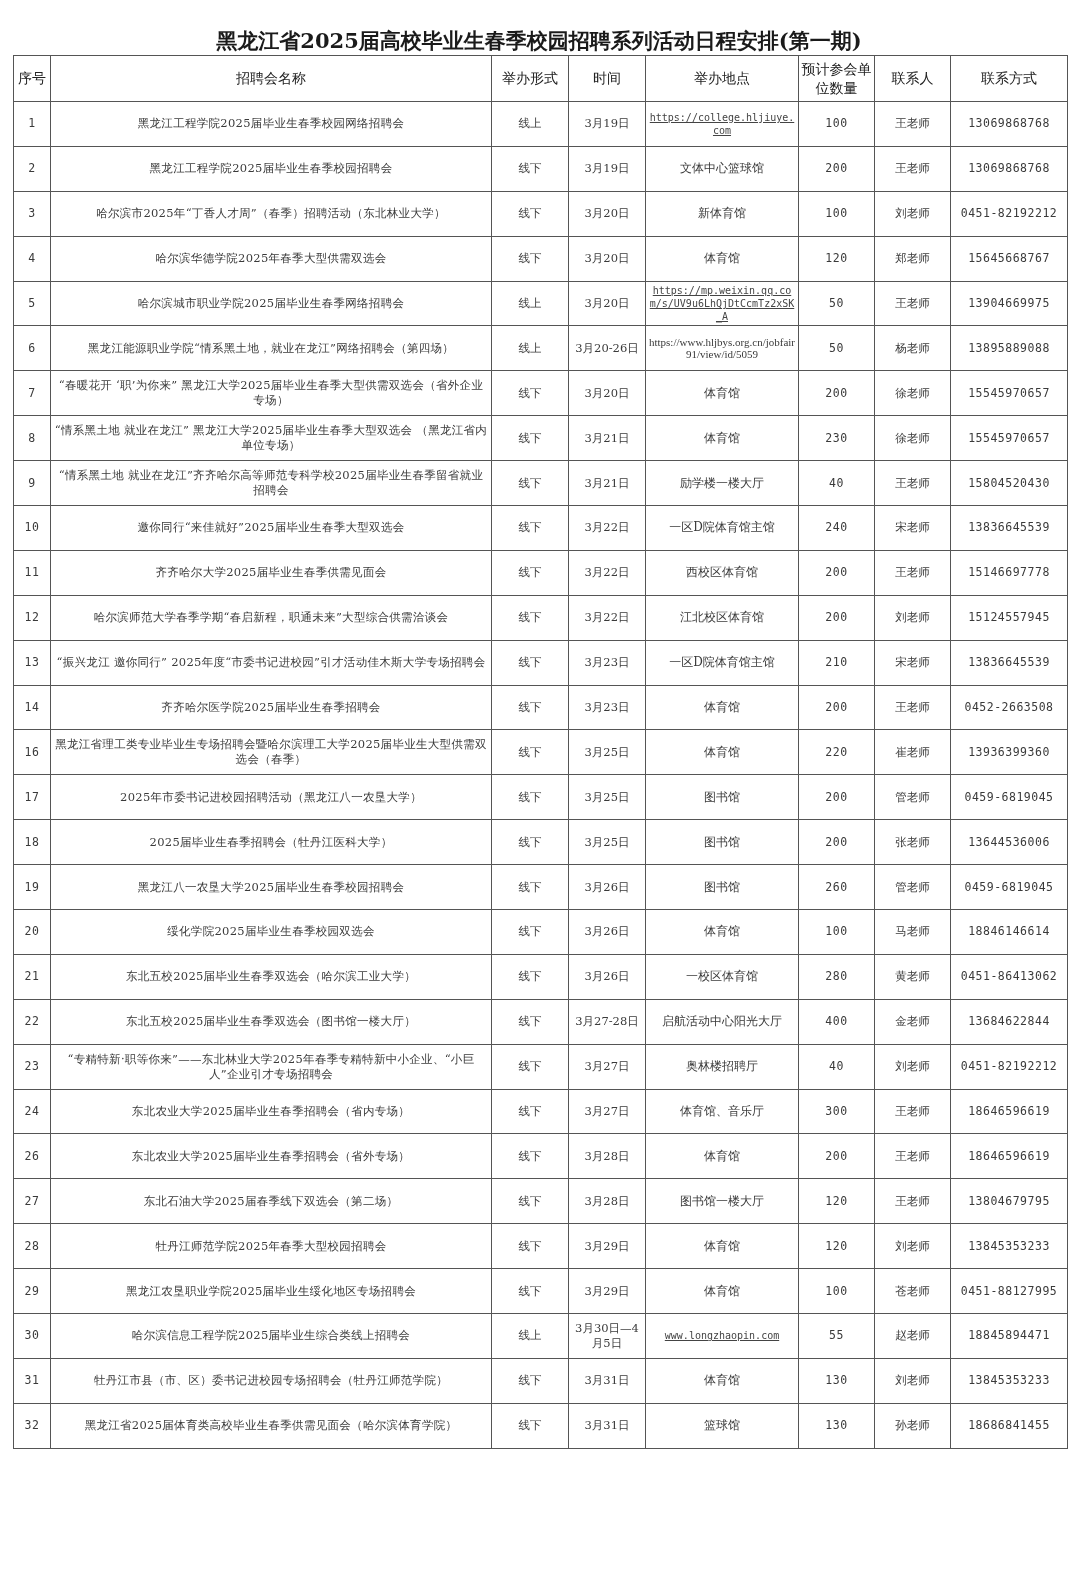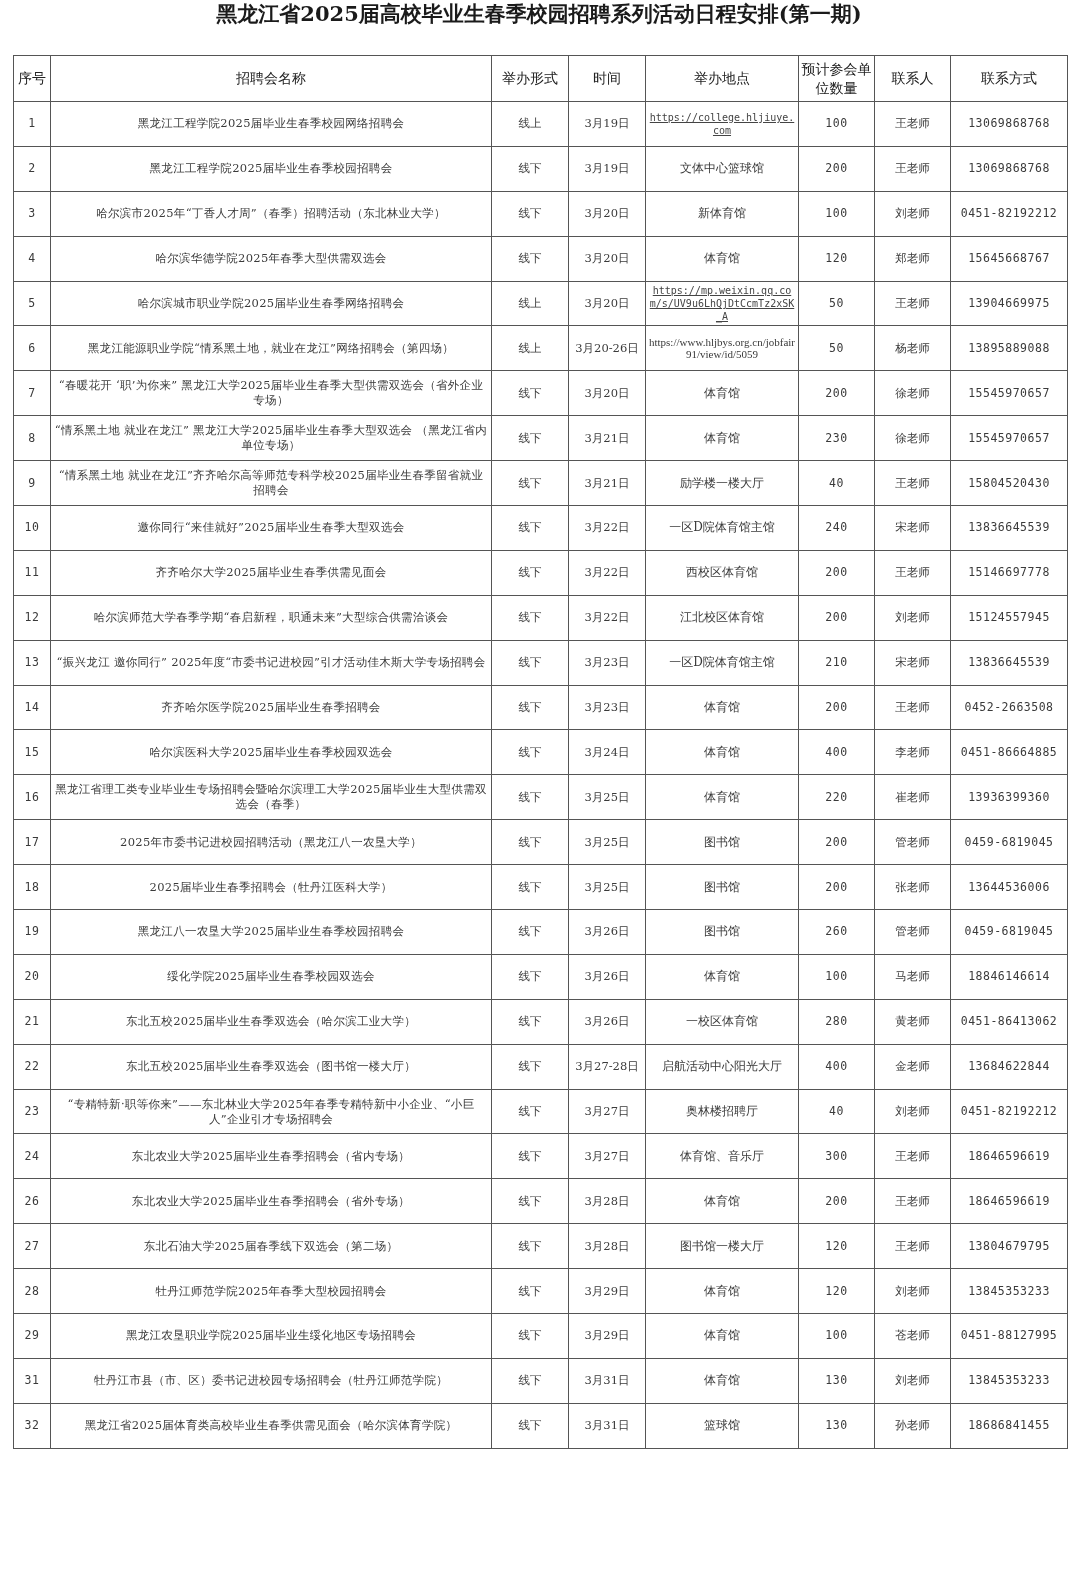--- a/index.html
+++ b/index.html
@@ -1,19 +1,19 @@
 <!DOCTYPE html>
 <html><head>
 <meta charset="utf-8">
 <style>
   html, body { margin: 0; padding: 0; background: #ffffff; }
   body { width: 1080px; height: 1574px; position: relative; overflow: hidden;
          font-family: "DejaVu Serif", "Liberation Serif", serif; color: #333; }
   .title-wrap { position: absolute; left: 12px; top: 0; width: 1054px; height: 55px;
-                display: flex; align-items: flex-start; justify-content: center; }
+                display: flex; align-items: flex-end; justify-content: center; }
   .title { font-family: "DejaVu Serif", "Liberation Serif", serif; font-weight: bold;
            font-size: 21px; color: #1a1a1a; letter-spacing: 0px; }
   table.sched { position: absolute; left: 13px; top: 55px; border-collapse: collapse;
                 table-layout: fixed; width: 1054px; }
   table.sched td, table.sched th { border: 1.5px solid #555; text-align: center;
                 vertical-align: middle; padding: 0 2px; overflow: hidden; }
   table.sched th { height: 45px; font-family: "DejaVu Sans", "Liberation Sans", sans-serif;
                    font-weight: normal; font-size: 14px; color: #222; line-height: 19px; }
   table.sched td { height: 43.9px; font-size: 11.5px; color: #3a3a3a; line-height: 15px; }
   td.col-name { font-size: 11.5px; letter-spacing: 0.3px; }
@@ -197,30 +197,20 @@
         <td class="col-no">14</td>
         <td class="col-name">齐齐哈尔医学院2025届毕业生春季招聘会</td>
         <td class="col-format">线下</td>
         <td class="col-date">3月23日</td>
         <td class="col-venue"><span class="plain">体育馆</span></td>
         <td class="col-count">200</td>
         <td class="col-contact">王老师</td>
         <td class="col-phone">0452-2663508</td>
       </tr>
       <tr>
-        <td class="col-no">15</td>
-        <td class="col-name">哈尔滨医科大学2025届毕业生春季校园双选会</td>
-        <td class="col-format">线下</td>
-        <td class="col-date">3月24日</td>
-        <td class="col-venue"><span class="plain">体育馆</span></td>
-        <td class="col-count">400</td>
-        <td class="col-contact">李老师</td>
-        <td class="col-phone">0451-86664885</td>
-      </tr>
-      <tr>
         <td class="col-no">16</td>
         <td class="col-name">黑龙江省理工类专业毕业生专场招聘会暨哈尔滨理工大学2025届毕业生大型供需双选会（春季）</td>
         <td class="col-format">线下</td>
         <td class="col-date">3月25日</td>
         <td class="col-venue"><span class="plain">体育馆</span></td>
         <td class="col-count">220</td>
         <td class="col-contact">崔老师</td>
         <td class="col-phone">13936399360</td>
       </tr>
       <tr>
@@ -337,20 +327,32 @@
         <td class="col-no">29</td>
         <td class="col-name">黑龙江农垦职业学院2025届毕业生绥化地区专场招聘会</td>
         <td class="col-format">线下</td>
         <td class="col-date">3月29日</td>
         <td class="col-venue"><span class="plain">体育馆</span></td>
         <td class="col-count">100</td>
         <td class="col-contact">苍老师</td>
         <td class="col-phone">0451-88127995</td>
       </tr>
       <tr>
+        <td class="col-no">30</td>
+        <td class="col-name">哈尔滨信息工程学院2025届毕业生综合类线上招聘会</td>
+        <td class="col-format">线上</td>
+        <td class="col-date">3月30日—4月5日</td>
+        <td class="col-venue">
+          <a href="#">www.longzhaopin.com</a>
+        </td>
+        <td class="col-count">55</td>
+        <td class="col-contact">赵老师</td>
+        <td class="col-phone">18845894471</td>
+      </tr>
+      <tr>
         <td class="col-no">31</td>
         <td class="col-name">牡丹江市县（市、区）委书记进校园专场招聘会（牡丹江师范学院）</td>
         <td class="col-format">线下</td>
         <td class="col-date">3月31日</td>
         <td class="col-venue"><span class="plain">体育馆</span></td>
         <td class="col-count">130</td>
         <td class="col-contact">刘老师</td>
         <td class="col-phone">13845353233</td>
       </tr>
       <tr>

